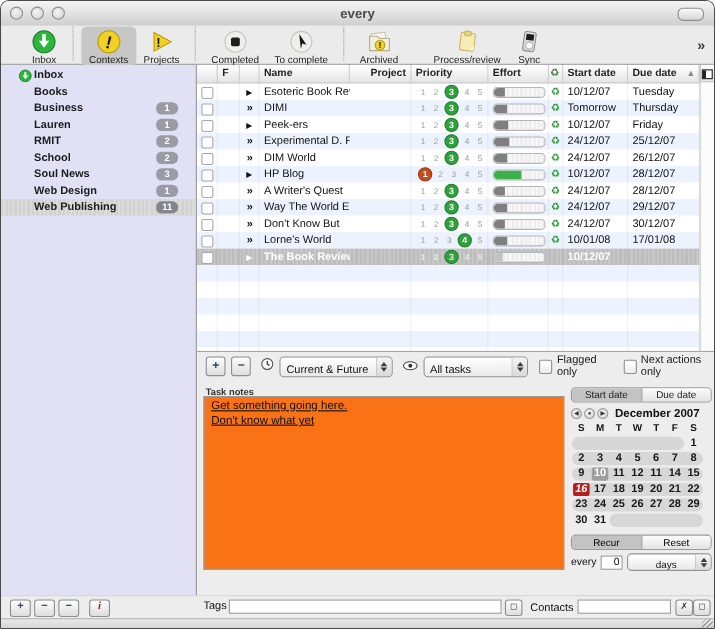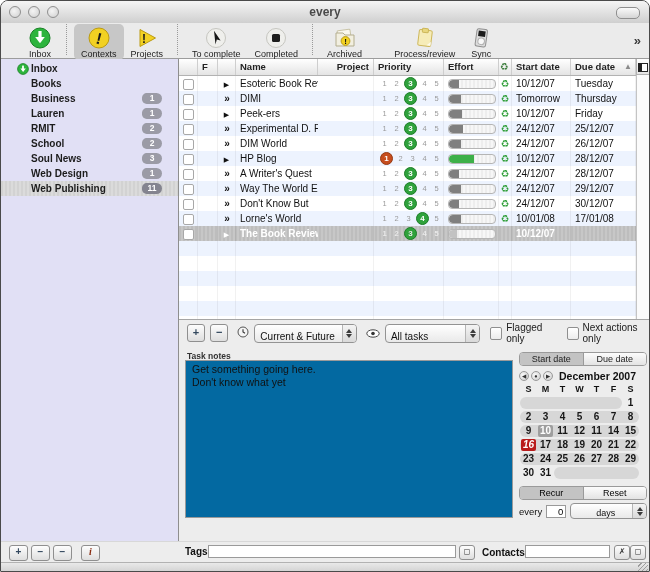--- a/index.html
+++ b/index.html
@@ -69,21 +69,21 @@
   .filterbar{display:flex;align-items:center;gap:5px;height:26px;padding-left:8px;}
   .sq-btn{width:18px;height:16px;border:1px solid #8f8f8f;border-radius:3px;background:linear-gradient(#fdfdfd,#dedede);font-size:11px;font-weight:bold;color:#33485e;text-align:center;line-height:14px;}
   .aqua-select{display:flex;align-items:flex-end;height:17px;border:1px solid #939393;border-radius:4px;background:linear-gradient(#ffffff,#e9e9e9);font-size:10px;color:#111;}
   .aqua-select .sel-label{flex:1;padding:0 5px;white-space:nowrap;}
   .stepper{width:13px;height:100%;border-left:1px solid #b5b5b5;display:flex;flex-direction:column;align-items:center;justify-content:center;gap:1px;background:linear-gradient(#f4f4f4,#d9d9d9);border-radius:0 3px 3px 0;}
   .arr-up{width:0;height:0;border-left:3px solid transparent;border-right:3px solid transparent;border-bottom:4px solid #3c3c3c;}
   .arr-dn{width:0;height:0;border-left:3px solid transparent;border-right:3px solid transparent;border-top:4px solid #3c3c3c;}
   .chk{width:11px;height:11px;border:1px solid #8f8f8f;border-radius:2px;background:linear-gradient(#ffffff,#ececec);}
   .chk-lab{font-size:10px;color:#1a1a1a;margin-left:-1px;}
   .notes-label{position:absolute;left:8px;top:31px;font-size:8.5px;font-weight:bold;color:#333;}
-  .notes-box{position:absolute;left:6px;top:40px;width:328px;height:158px;background:#0369a1;border:1px solid #9a9a9a;box-sizing:border-box;padding:2px 6px;font-size:10.5px;color:#111;white-space:pre-line;line-height:13px;}
+  .notes-box{position:absolute;left:6px;top:40px;width:328px;height:158px;background:#f97316;border:1px solid #9a9a9a;box-sizing:border-box;padding:2px 6px;font-size:10.5px;color:#111;white-space:pre-line;line-height:13px;text-decoration:underline;}
 
   
   .datepanel{position:absolute;left:338px;top:32px;width:130px;}
   .tabs{display:flex;width:126px;margin-left:2px;border:1px solid #9a9a9a;border-radius:4px;overflow:hidden;height:12px;}
   .tab{flex:1;font-size:9px;text-align:center;line-height:12px;background:linear-gradient(#fcfcfc,#e3e3e3);color:#222;}
   .tab.sel{background:#c3c3c3;}
   .tab+.tab{border-left:1px solid #9a9a9a;}
   .navrow{display:flex;align-items:center;height:16px;margin-top:2px;padding-left:2px;}
   .navbtn{width:10px;height:10px;border-radius:50%;background:radial-gradient(circle at 3px 3px,#fafafa,#c9c9c9);border:1px solid #9a9a9a;box-sizing:border-box;font-size:5.5px;line-height:8px;text-align:center;color:#333;margin-right:2px;}
   .month-label{font-size:10.5px;font-weight:bold;color:#111;margin-left:4px;white-space:nowrap;}
@@ -108,24 +108,24 @@
   
   .links-row{position:absolute;left:0;top:206px;width:472px;height:14px;}
   .links-lab{position:absolute;left:12px;top:0;font-size:10px;color:#111;}
   .links-input{position:absolute;left:37px;top:0;width:424px;height:13px;border:1px solid #9a9a9a;background:#fff;box-sizing:border-box;}
 
   
   .bottombar{position:absolute;left:0;top:540px;width:100%;height:21px;background:#ededed;border-top:1px solid #d8d8d8;}
   .bb-left{position:absolute;left:8px;top:3px;display:flex;gap:3px;}
   .sq-btn-sm{width:17px;height:14px;border:1px solid #8f8f8f;border-radius:3px;background:linear-gradient(#fdfdfd,#dedede);font-size:10px;font-weight:bold;color:#33485e;text-align:center;line-height:12px;}
   .sq-btn-sm.info{margin-left:6px;color:#8a2d12;font-family:"Liberation Serif","DejaVu Serif",serif;font-style:italic;}
-  .tags-lab{position:absolute;left:184px;top:4px;font-size:10px;color:#111;font-weight:bold;}
+  .tags-lab{position:absolute;left:184px;top:4px;font-size:10px;color:#111;}
   .tags-input{position:absolute;left:207px;top:3px;width:248px;height:13px;border:1px solid #9a9a9a;background:#fff;box-sizing:border-box;}
   .mini-btn{position:absolute;top:3px;width:14px;height:13px;border:1px solid #8f8f8f;border-radius:3px;background:linear-gradient(#fdfdfd,#dedede);font-size:8px;text-align:center;line-height:12px;color:#333;}
-  .contacts-lab{position:absolute;left:481px;top:5px;font-size:10px;font-weight:bold;color:#111;}
+  .contacts-lab{position:absolute;left:481px;top:5px;font-size:10px;font-weight:normal;color:#111;}
   .contacts-input{position:absolute;left:524px;top:3px;width:85px;height:13px;border:1px solid #9a9a9a;background:#fff;box-sizing:border-box;}
 
   
   .footer{position:absolute;left:0;top:561px;width:100%;height:9px;background:linear-gradient(#e9e9e9,#d2d2d2);border-top:1px solid #b2b2b2;}
   .grip{position:absolute;right:1px;bottom:1px;width:10px;height:8px;background:repeating-linear-gradient(135deg,transparent 0 2px,#9d9d9d 2px 3px);}
 </style>
 </head>
 <body>
 
 <div class="window">
@@ -168,33 +168,33 @@
             <text x="7" y="16.5" font-size="12" font-weight="bold" fill="#1a1a1a">!</text>
           </svg>
         </div>
         <div class="tb-lb">Projects</div>
       </div>
       <div class="tb-sep"></div>
       <div class="tb-item">
         <div class="tb-ic">
           <svg viewBox="0 0 24 24">
             <circle cx="12" cy="12" r="9.5" fill="#efefec" stroke="#c6c6c0"></circle>
-            <polygon points="10,4.8 16.6,14.6 12.8,13.6 11.5,18.6" fill="#161616"></polygon>
+            <rect x="8" y="8" width="8" height="8" rx="1.6" fill="#1e1e1e"></rect>
           </svg>
         </div>
-        <div class="tb-lb">To complete</div>
+        <div class="tb-lb">Completed</div>
       </div>
       <div class="tb-item">
         <div class="tb-ic">
           <svg viewBox="0 0 24 24">
             <circle cx="12" cy="12" r="9.5" fill="#efefec" stroke="#c6c6c0"></circle>
-            <rect x="8" y="8" width="8" height="8" rx="1.6" fill="#1e1e1e"></rect>
+            <polygon points="10,4.8 16.6,14.6 12.8,13.6 11.5,18.6" fill="#161616"></polygon>
           </svg>
         </div>
-        <div class="tb-lb">Completed</div>
+        <div class="tb-lb">To complete</div>
       </div>
       <div class="tb-sep"></div>
       <div class="tb-item">
         <div class="tb-ic">
           <svg viewBox="0 0 24 24">
             <rect x="4.5" y="4" width="13" height="9" rx="1" fill="#faf8ee" stroke="#c9c4a8" transform="rotate(-8 11 8)"></rect>
             <polygon points="3,7 10,7 12,9 21,9 21,20 3,20" fill="#f2efe0" stroke="#b3ad8e"></polygon>
             <circle cx="12.5" cy="15" r="4.4" fill="#f2d122" stroke="#bb9b12"></circle>
             <text x="12.5" y="18" text-anchor="middle" font-size="8" font-weight="bold" fill="#111">!</text>
           </svg>

